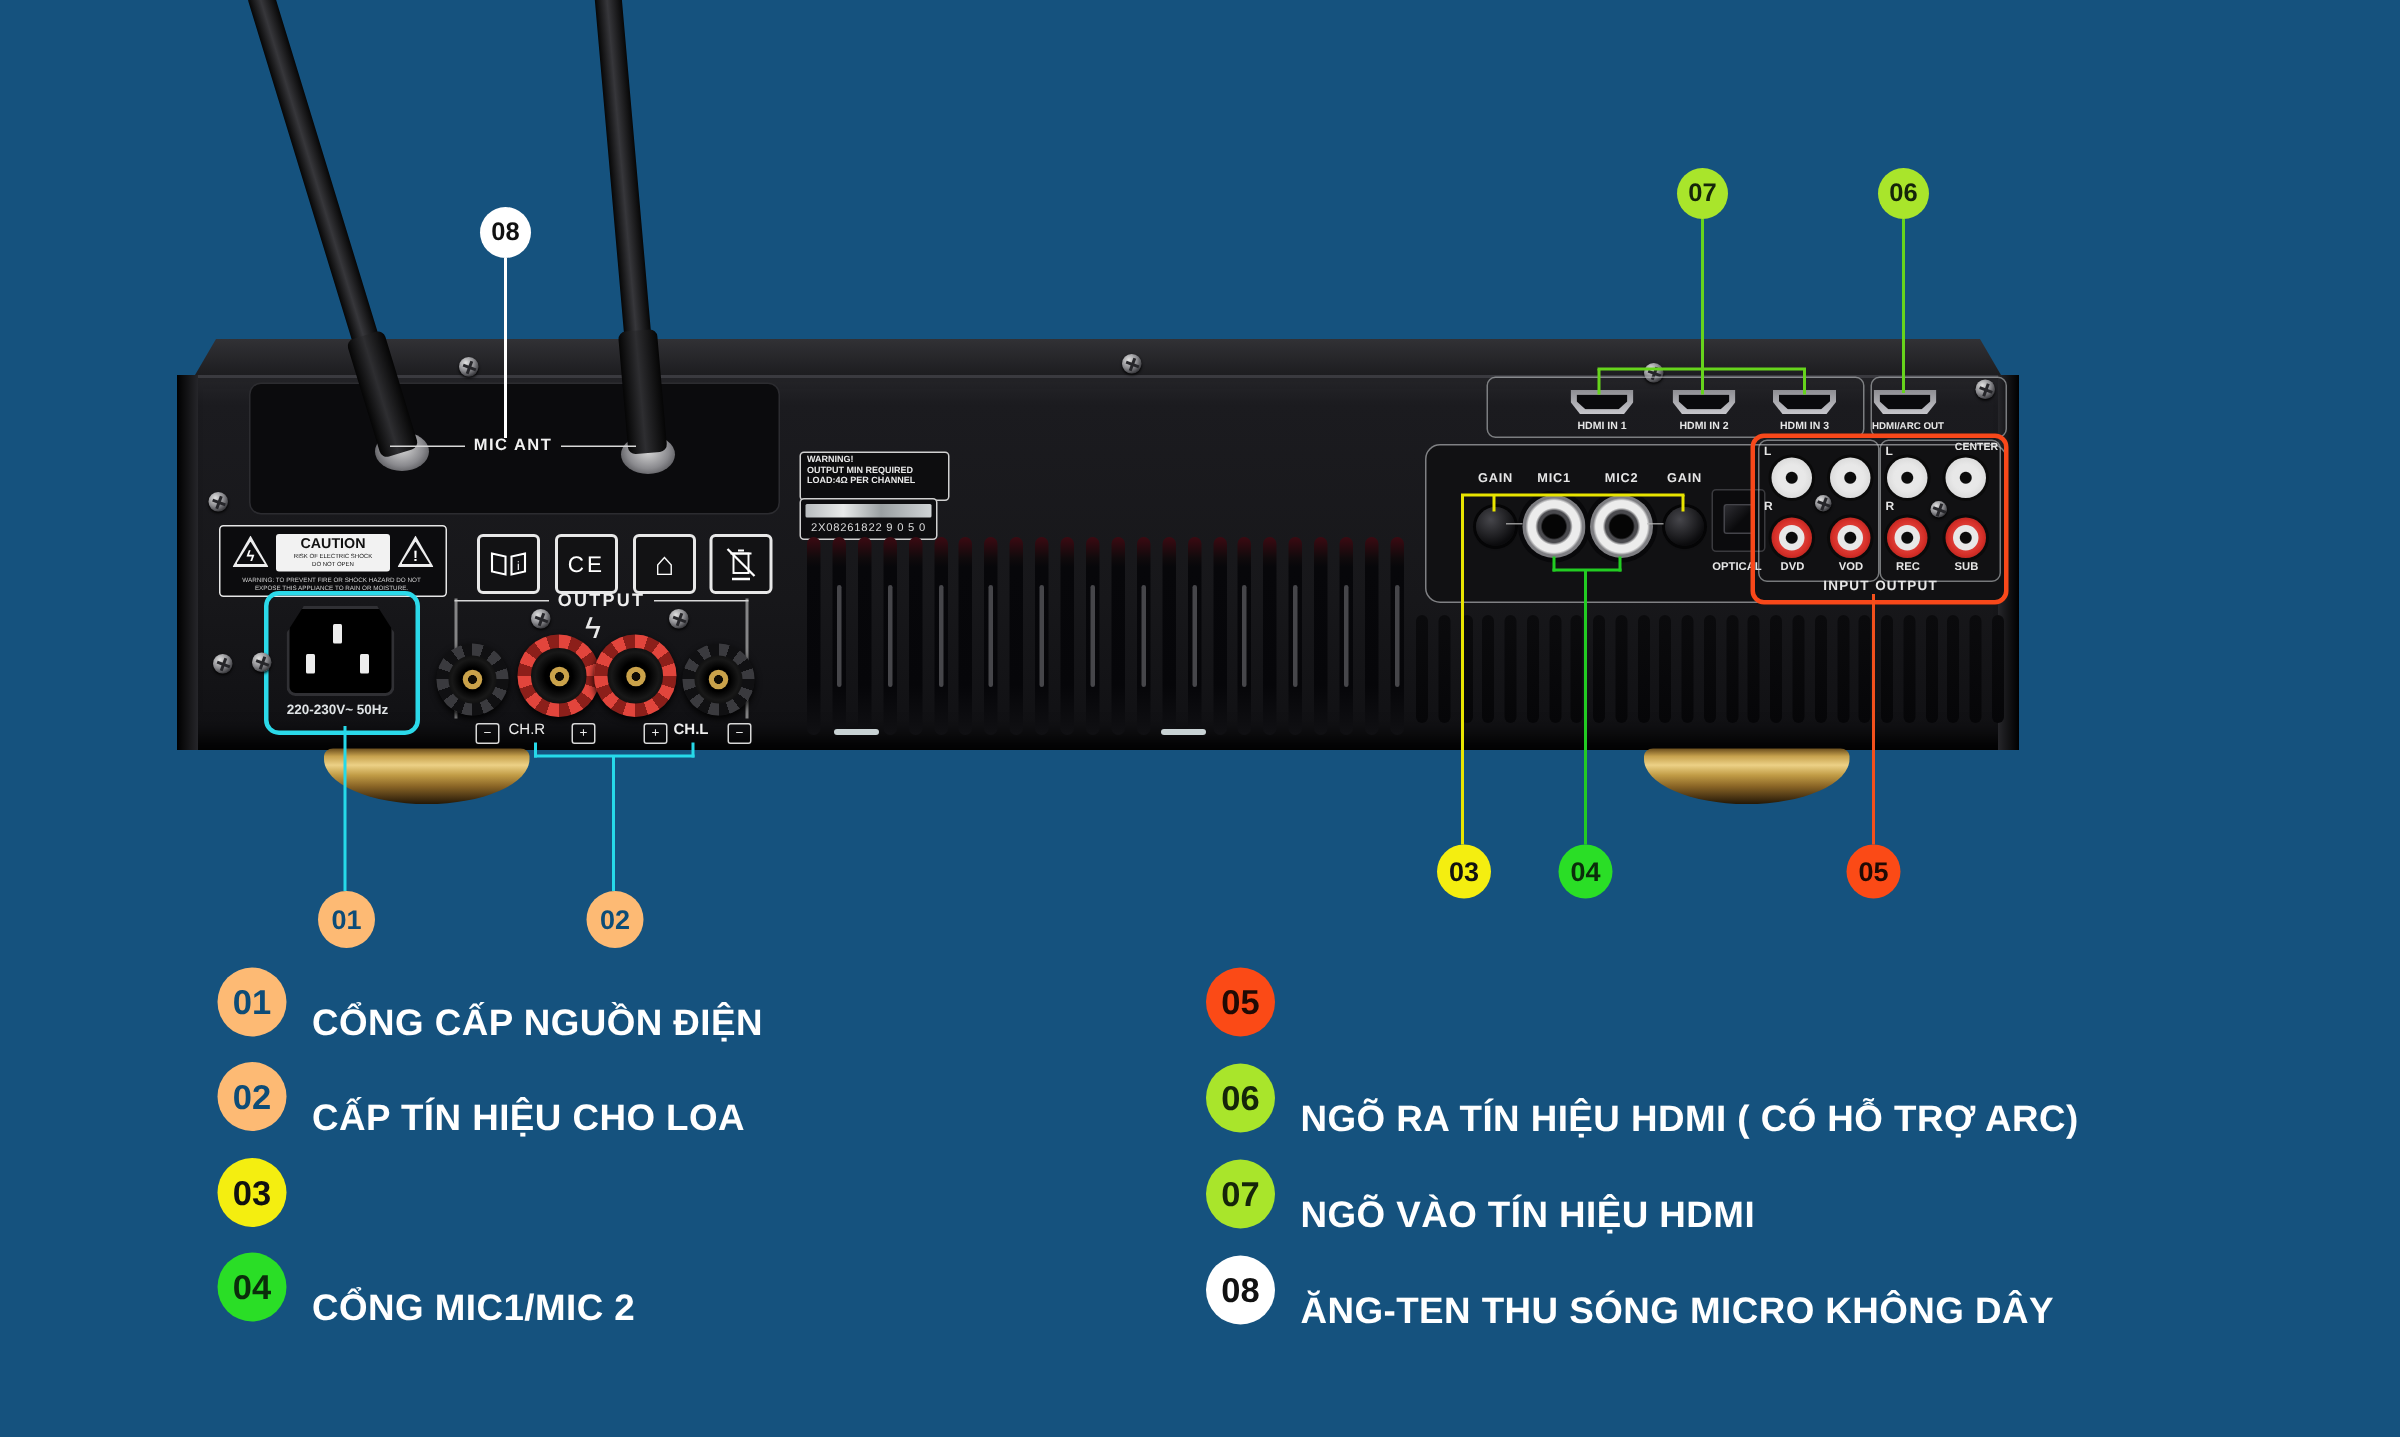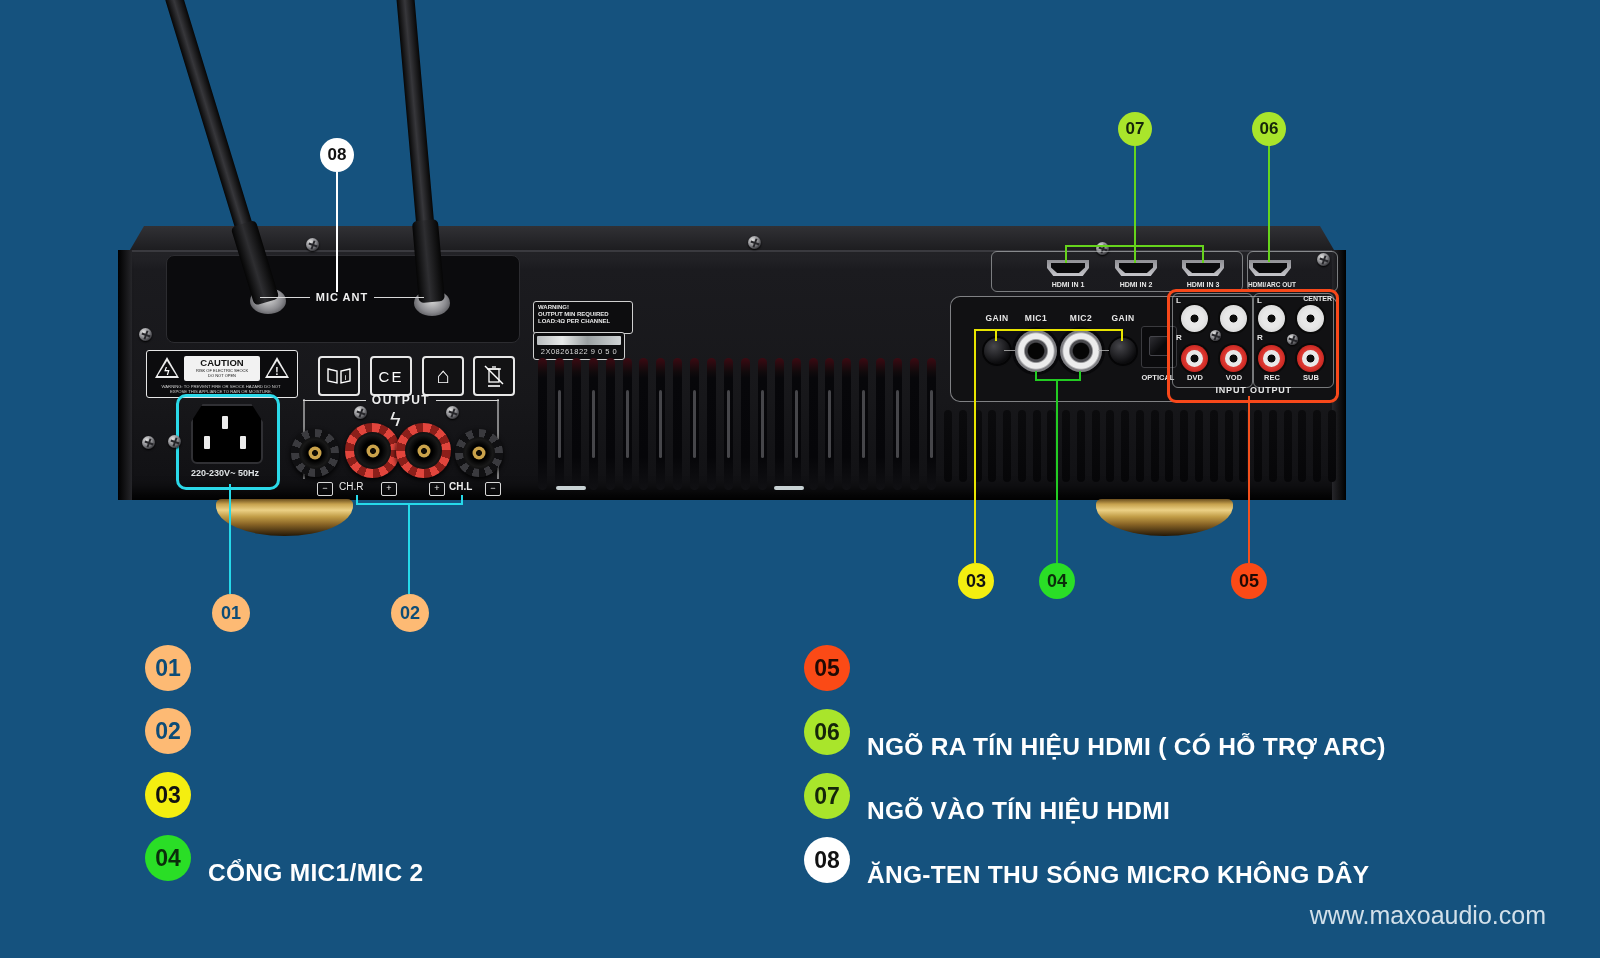--- a/index.html
+++ b/index.html
@@ -353,23 +353,25 @@
   <div class="a co c-lime" style="left:1118px;top:112px;width:34px;height:34px;font-size:17px">07</div>
   <div class="a co c-lime" style="left:1252px;top:112px;width:34px;height:34px;font-size:17px">06</div>
   <div class="a co c-yel" style="left:958px;top:563px;width:36px;height:36px;font-size:18px">03</div>
   <div class="a co c-grn" style="left:1039px;top:563px;width:36px;height:36px;font-size:18px">04</div>
   <div class="a co c-org" style="left:1231px;top:563px;width:36px;height:36px;font-size:18px">05</div>
   <div class="a co c-cyan" style="left:212px;top:594px;width:38px;height:38px;font-size:18px">01</div>
   <div class="a co c-cyan" style="left:391px;top:594px;width:38px;height:38px;font-size:18px">02</div>
 
   <div class="a lrow" style="left:145px;top:645px">
     <div class="lco c-cyan">01</div>
+    <div class="lab">CỔNG CẤP NGUỒN ĐIỆN</div>
   </div>
   <div class="a lrow" style="left:145px;top:708px">
     <div class="lco c-cyan">02</div>
+    <div class="lab">CẤP TÍN HIỆU CHO LOA</div>
   </div>
   <div class="a lrow" style="left:145px;top:772px">
     <div class="lco c-yel">03</div>
   </div>
   <div class="a lrow" style="left:145px;top:835px">
     <div class="lco c-grn">04</div>
     <div class="lab">CỔNG MIC1/MIC 2</div>
   </div>
   <div class="a lrow" style="left:804px;top:645px">
     <div class="lco c-org">05</div>
@@ -380,14 +382,13 @@
   </div>
   <div class="a lrow" style="left:804px;top:773px">
     <div class="lco c-lime">07</div>
     <div class="lab">NGÕ VÀO TÍN HIỆU HDMI</div>
   </div>
   <div class="a lrow" style="left:804px;top:837px">
     <div class="lco c-wht">08</div>
     <div class="lab">ĂNG-TEN THU SÓNG MICRO KHÔNG DÂY</div>
   </div>
 
-  <div class="a site" style="left:1240px;top:901px;width:306px">www.maxoaudio.com</div>
 </div>
 
 </body></html>

